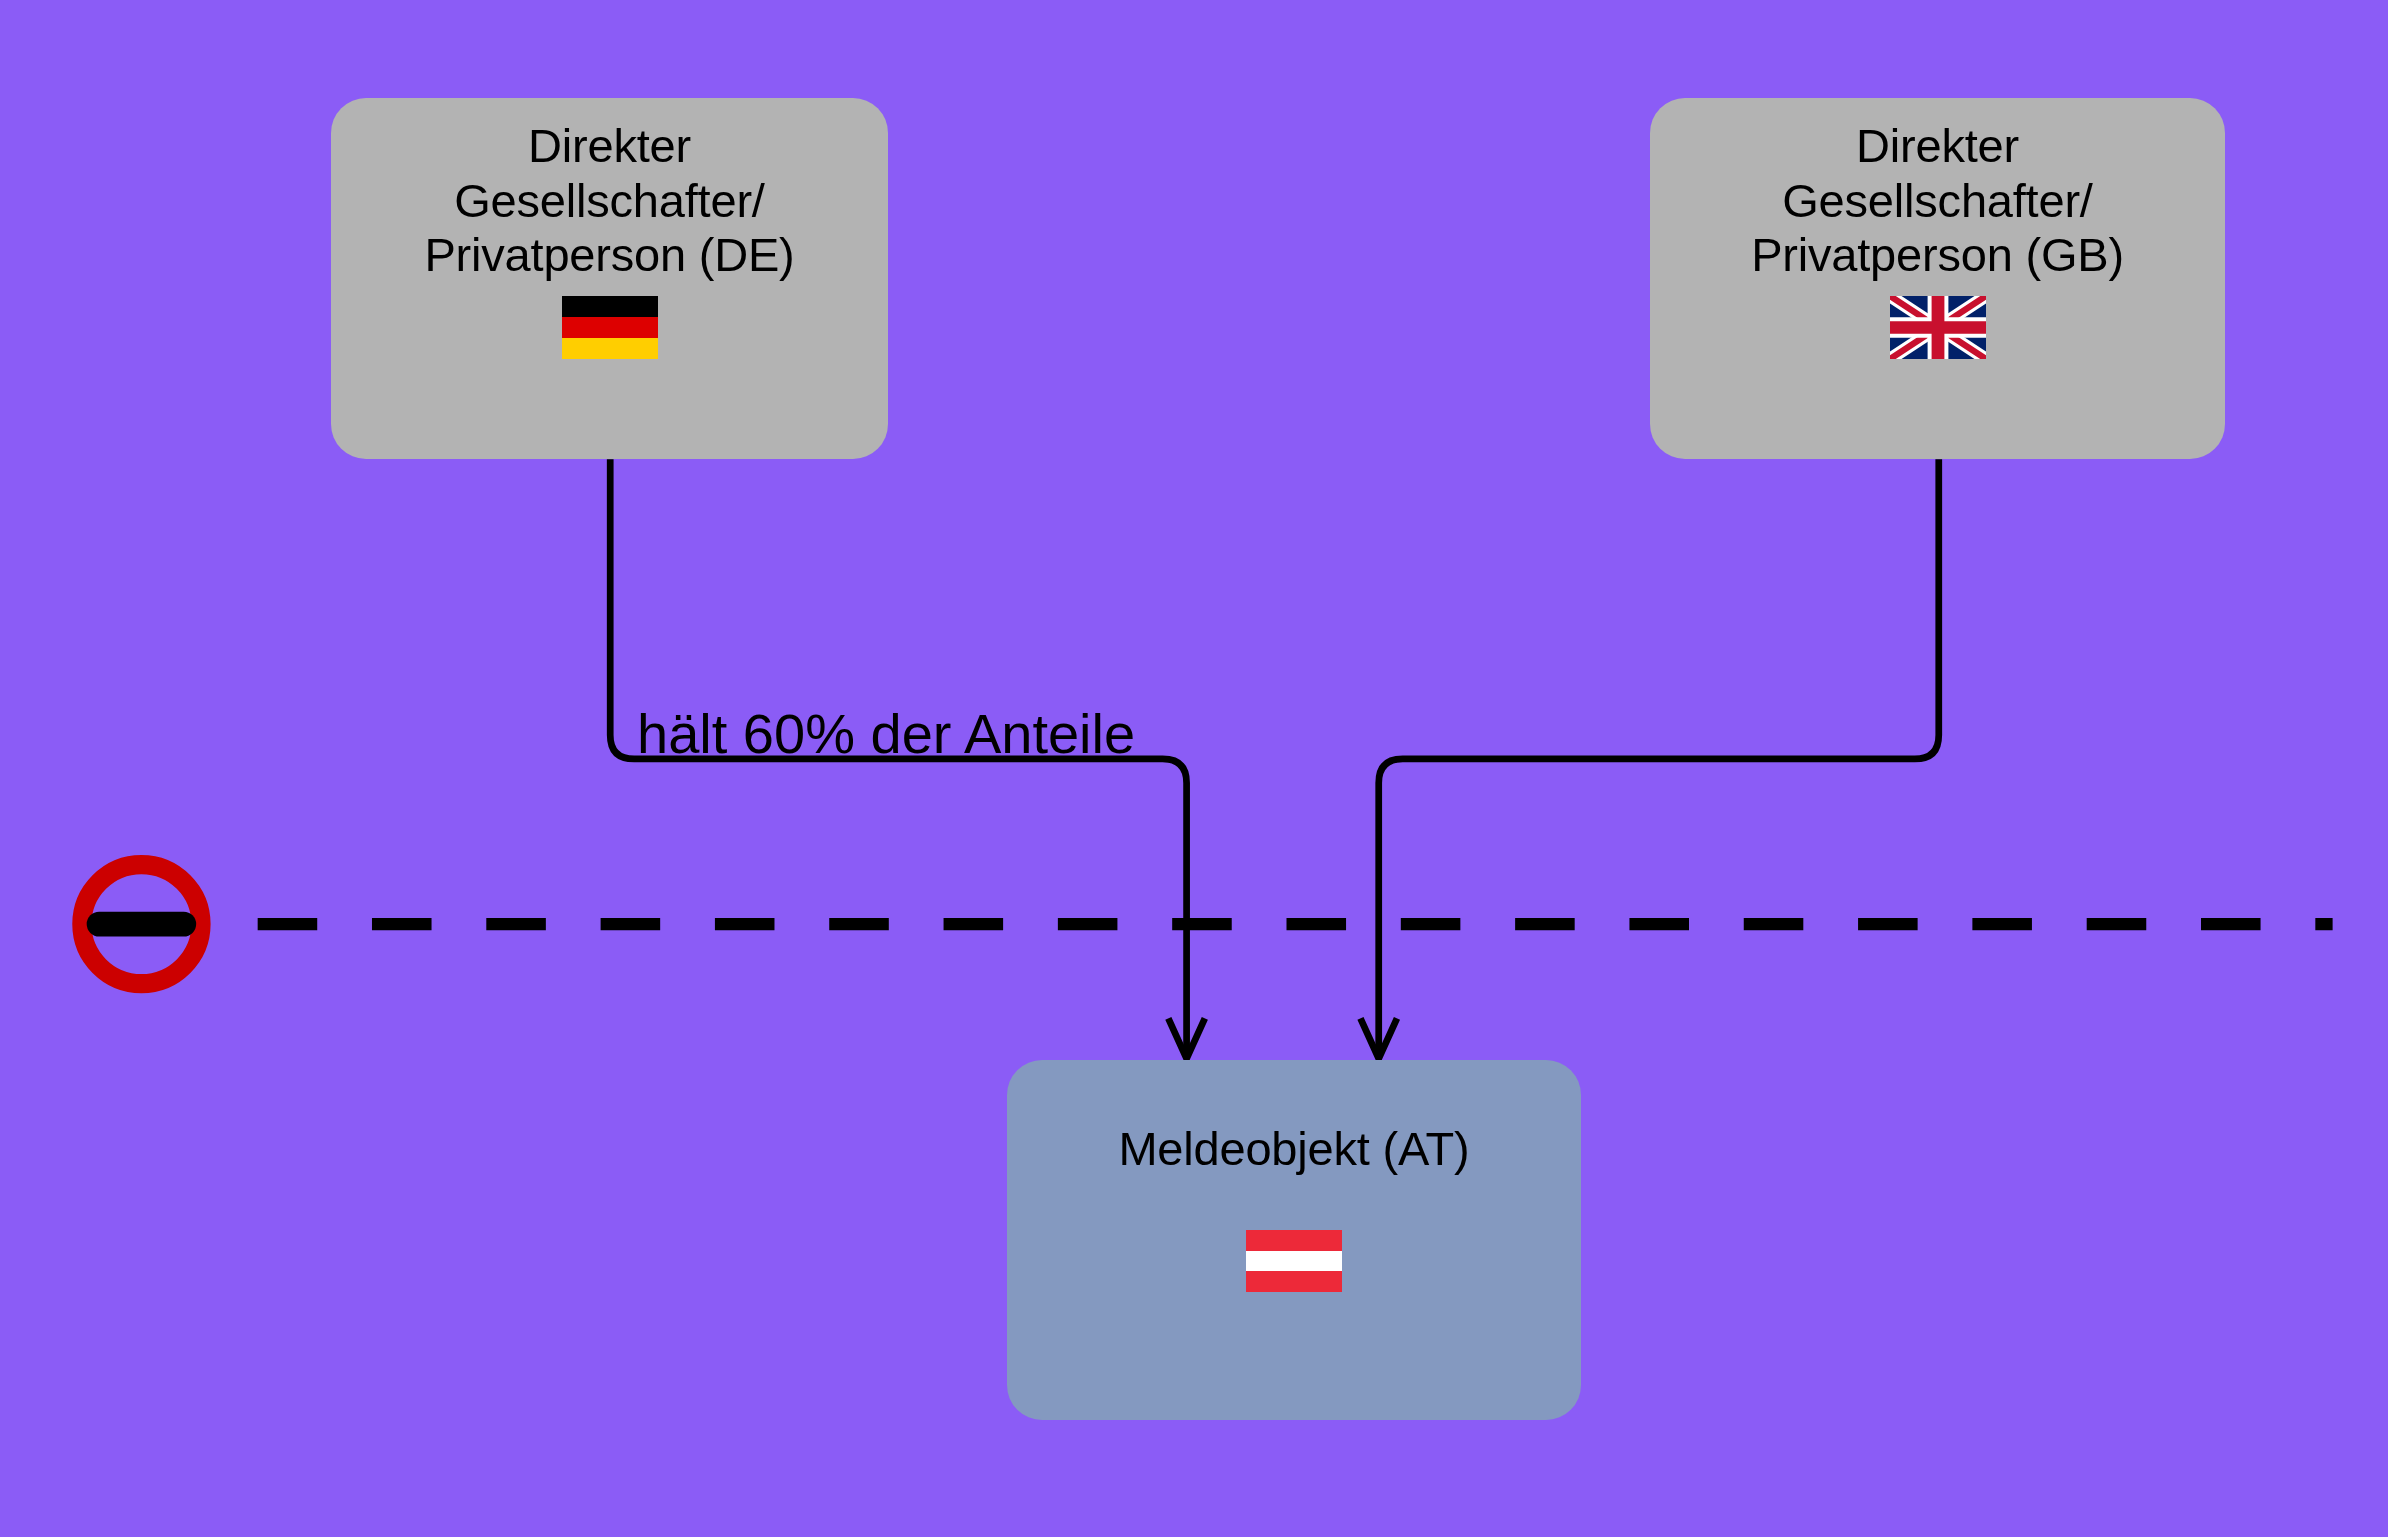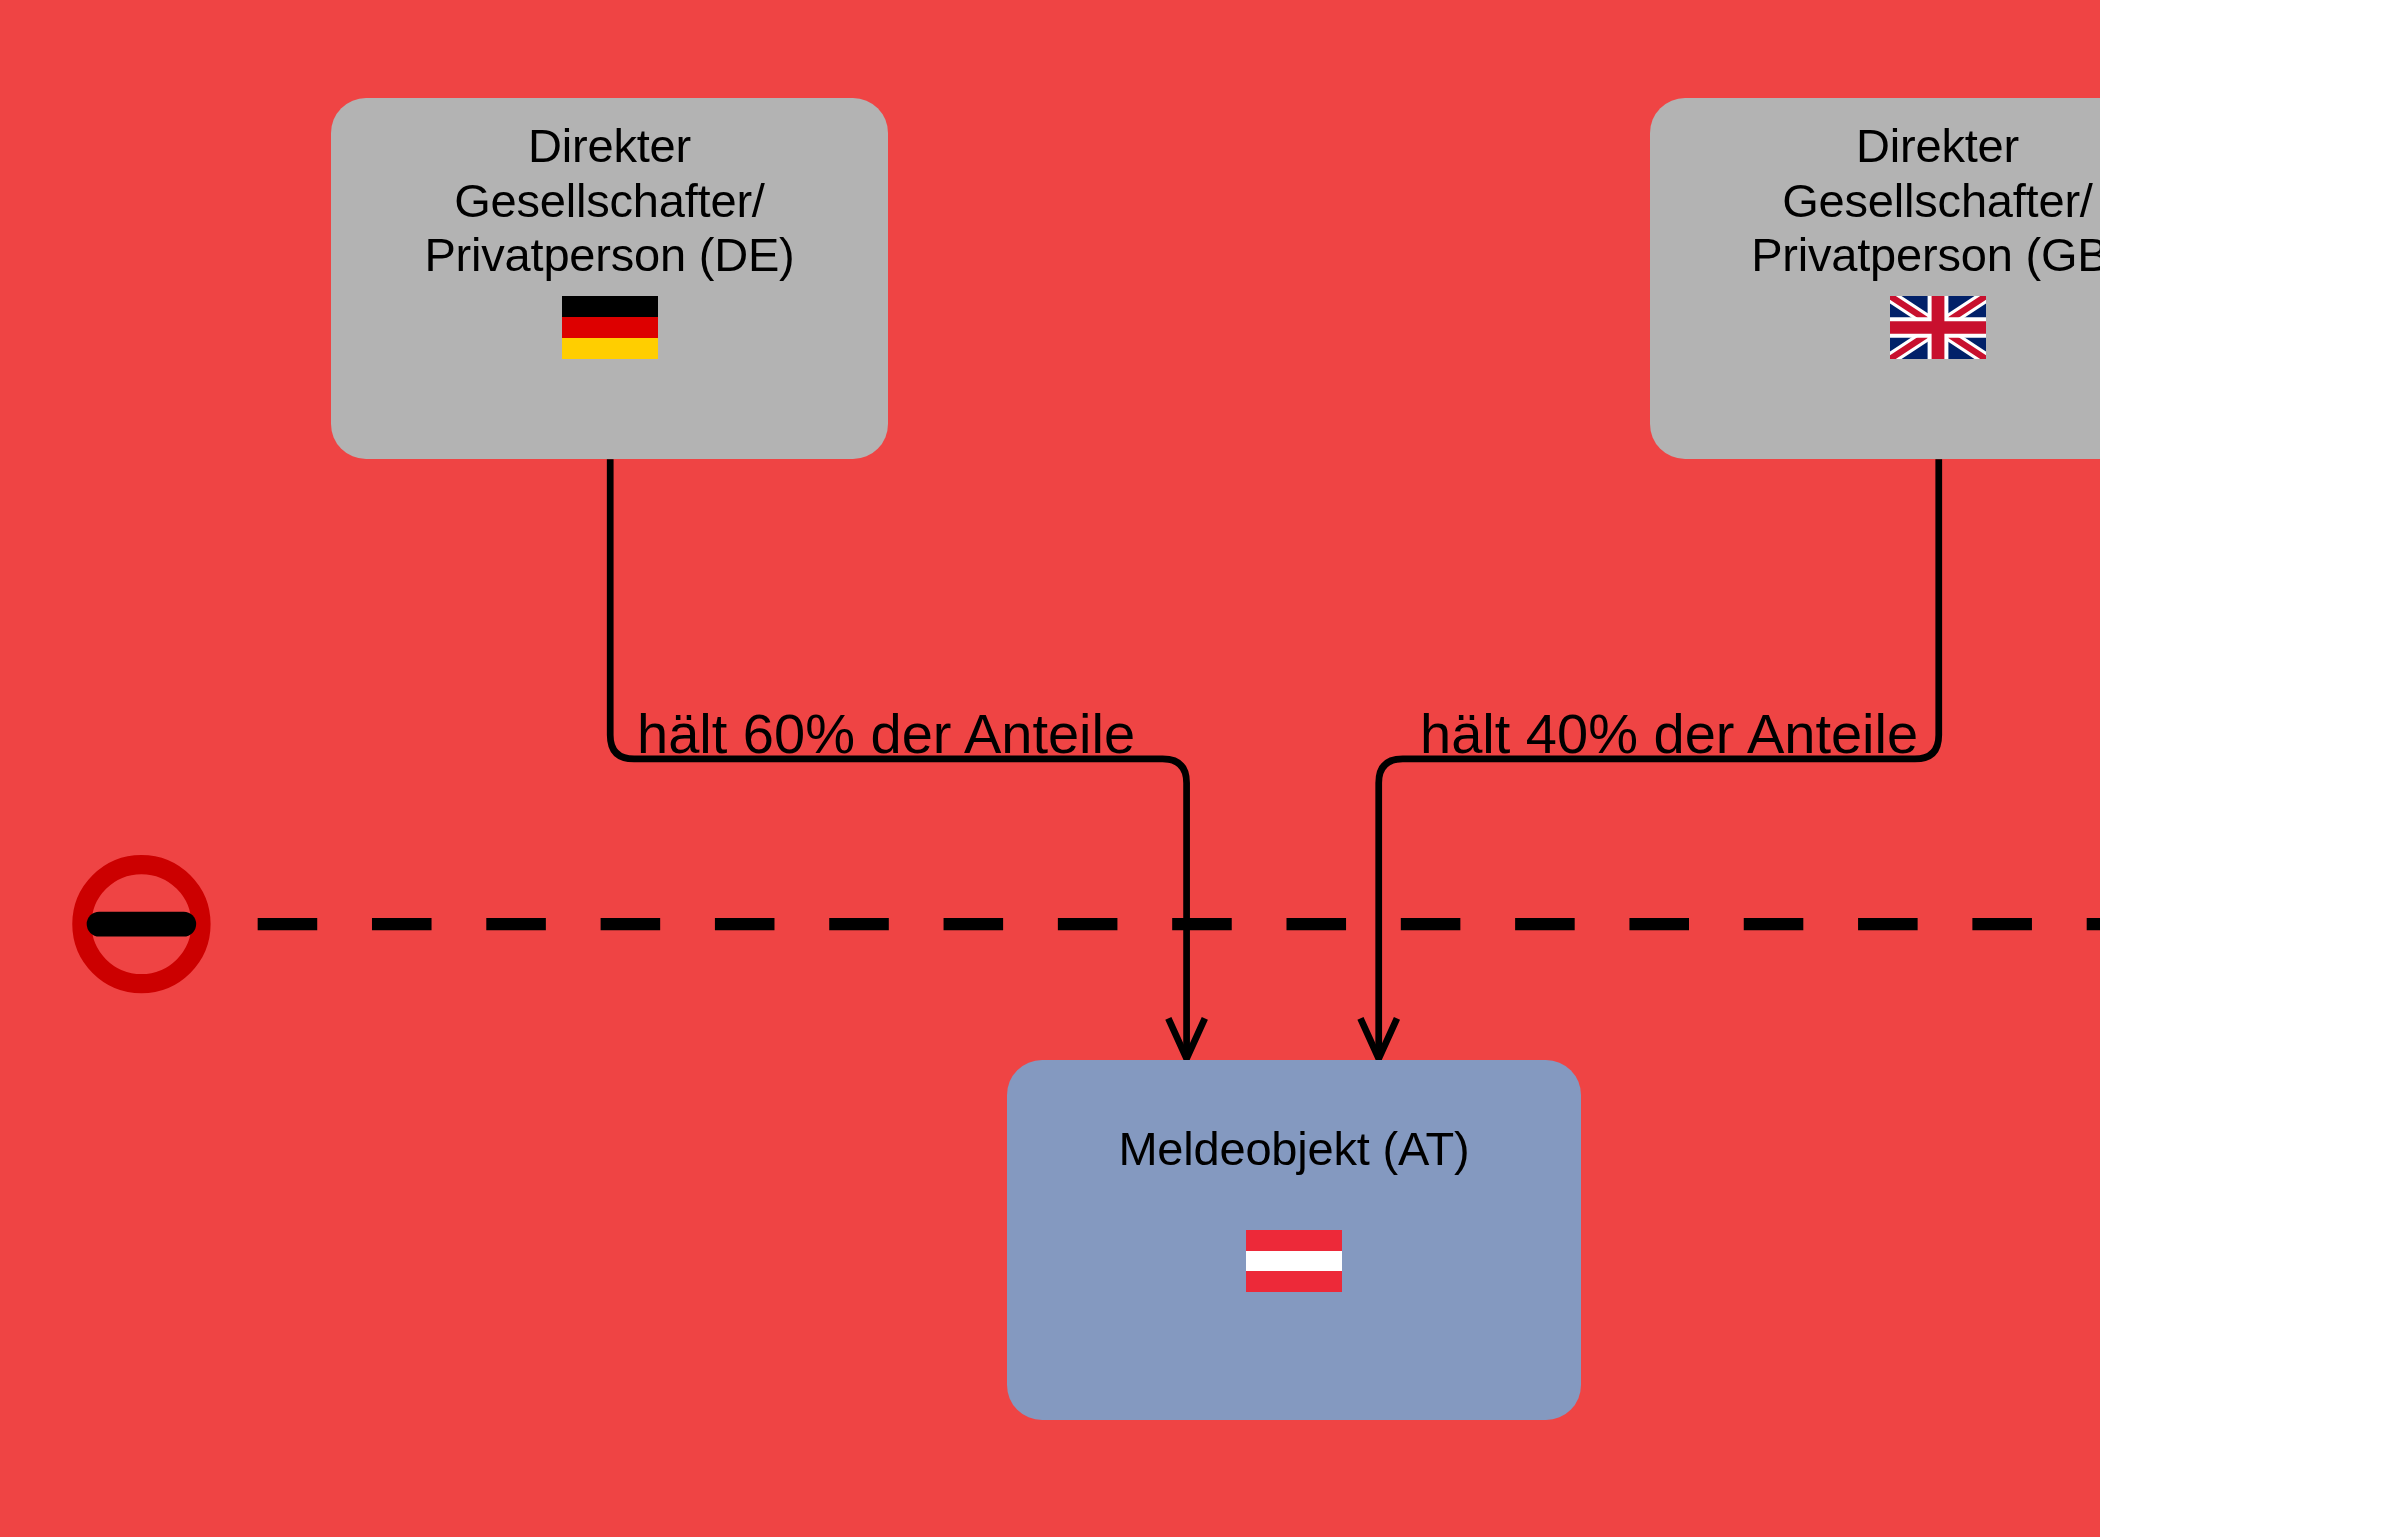--- a/index.html
+++ b/index.html
@@ -5,23 +5,23 @@
   html, body {
     margin: 0;
     padding: 0;
     background: #ffffff;
   }
   body {
     font-family: "Liberation Sans", sans-serif;
   }
   #canvas {
     position: relative;
-    width: 2100px;
+    width: 2388px;
     height: 1537px;
-    background: #ef4444;
+    background: #8b5cf6;
     overflow: hidden;
   }
   #diagram-svg {
     position: absolute;
     left: 0;
     top: 0;
     width: 2402px;
     height: 1537px;
   }
   
@@ -160,16 +160,15 @@
     <div class="node-label">Meldeobjekt (AT)</div>
     <div class="flag flag-at">
       <div class="flag-at-stripe flag-at-red"></div>
       <div class="flag-at-stripe flag-at-white"></div>
       <div class="flag-at-stripe flag-at-red"></div>
     </div>
   </div>
 
   <div id="edge-label-left" class="edge-label">hält 60% der Anteile</div>
 
-  <div id="edge-label-right" class="edge-label">hält 40% der Anteile</div>
 
 </div>
 
 
 </body></html>

